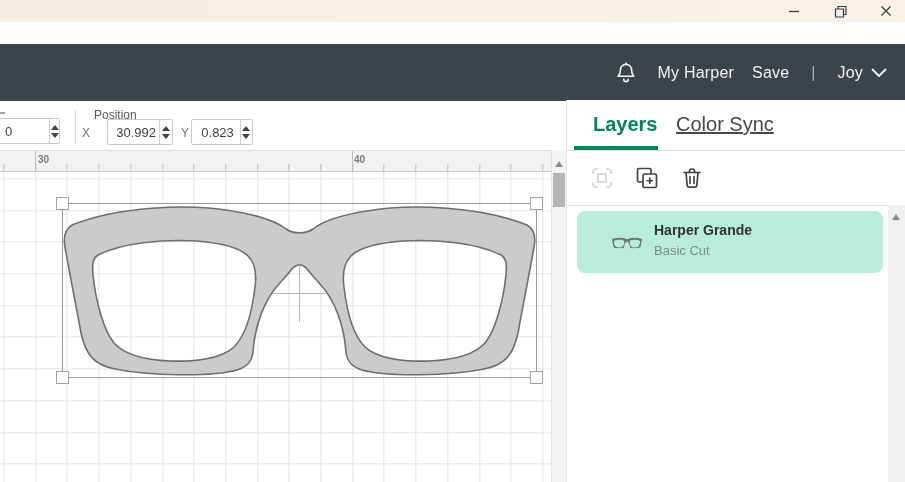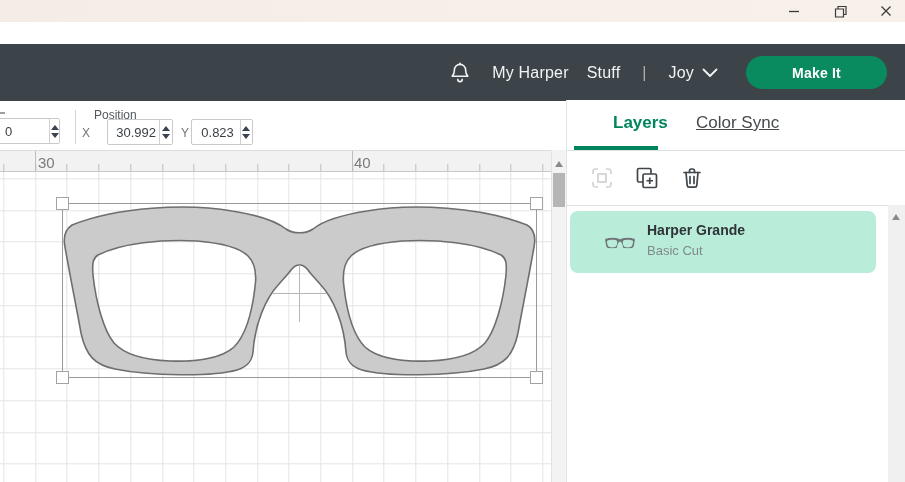--- a/index.html
+++ b/index.html
@@ -52,21 +52,21 @@
   .field-y{left:191px;top:18px;width:60px;}
   .field-y .num{text-align:right;padding-right:6px;}
 
   
   .canvas-col{position:absolute;top:150px;left:0;width:566px;height:332px;}
   .ruler{position:absolute;top:0;left:0;width:551px;height:22px;background:#f2f2f2;
     border-top:1px solid #dcdcdc;border-bottom:1px solid #c9c9c9;box-sizing:border-box;}
   .ruler::after{content:"";position:absolute;left:0;right:0;bottom:0;height:7px;
     background:repeating-linear-gradient(to right,#bdbdbd 0 1px,transparent 1px 31.7px);
     background-position:3.3px 0;}
-  .ruler-num{position:absolute;top:3px;font-size:15px;color:#7a7a7a;}
+  .ruler-num{position:absolute;top:3px;font-size:10px;color:#7a7a7a;font-weight:bold;}
   .ruler-num.n30{left:38px;} .ruler-num.n40{left:354px;}
   .ruler-tick{position:absolute;top:0;bottom:0;width:1px;background:#bdbdbd;}
   .tick30{left:35px;} .tick40{left:352px;}
 
   .canvas{position:absolute;top:22px;left:0;width:551px;height:310px;background:#ffffff;
     background-image:
       repeating-linear-gradient(to right,#e4e4e4 0 1px,transparent 1px 31.7px),
       repeating-linear-gradient(to bottom,#e4e4e4 0 1px,transparent 1px 31.7px);
     background-position:3.3px 0,0 6.3px;}
 
@@ -88,31 +88,31 @@
 
   .canvas-scroll{position:absolute;left:551px;top:0;width:15px;height:332px;background:#f3f3f3;border-left:1px solid #e2e2e2;box-sizing:border-box;}
   .scroll-up{position:absolute;left:3px;top:11px;width:0;height:0;
     border-left:4px solid transparent;border-right:4px solid transparent;border-bottom:6px solid #8a8a8a;cursor:pointer;}
   .scroll-thumb{position:absolute;left:1px;top:23px;width:12px;height:34px;background:#b5b5b5;cursor:pointer;}
 
   
   .panel{position:absolute;top:100px;left:566px;width:339px;height:382px;background:#ffffff;
     border-left:1px solid #e3e3e3;box-sizing:border-box;}
   .tabs{position:absolute;top:0;left:0;right:0;height:50px;border-bottom:1px solid #e0e0e0;}
-  .tab{position:absolute;top:13px;font-size:17px;background:none;border:none;padding:0;cursor:pointer;font-family:inherit;margin-left:20px;}
+  .tab{position:absolute;top:13px;font-size:20px;background:none;border:none;padding:0;cursor:pointer;font-family:inherit;}
   .tab-layers{left:26px;color:var(--tab-active-green,#00855c);font-weight:bold;}
   .tab-colorsync{left:109px;color:#45494c;text-decoration:underline;}
   .tab-underline{position:absolute;left:7px;bottom:0;width:84px;height:4px;background:var(--tab-active-green,#00855c);}
 
   .tools{position:absolute;top:50px;left:0;right:0;height:55px;border-bottom:1px solid #e0e0e0;}
   .tool-btn{position:absolute;top:15px;width:26px;height:26px;background:none;border:none;padding:0;cursor:pointer;display:flex;align-items:center;justify-content:center;}
   .tool-select{left:22px;} .tool-dup{left:67px;} .tool-trash{left:112px;}
 
   .layer-list{position:absolute;top:105px;left:0;right:17px;bottom:0;}
-  .layer-card{position:absolute;left:3px;top:6px;width:306px;height:62px;border-radius:8px;
+  .layer-card{position:absolute;left:10px;top:6px;width:306px;height:62px;border-radius:8px;
     background:var(--layer-selected-bg,#b9ecd9);cursor:pointer;text-align:center;}
   .layer-icon{position:absolute;left:35px;top:26px;width:30px;height:12px;}
   .layer-icon use{fill:#6f7477;stroke:none;}
   .layer-title{position:absolute;left:77px;top:11px;font-size:14px;font-weight:bold;color:#2e3336;}
   .layer-sub{position:absolute;left:77px;top:32px;font-size:13px;color:#80898c;}
 
   .panel-scroll{position:absolute;top:105px;right:0;width:17px;bottom:0;background:#f0f0f0;}
   .panel-scroll .scroll-up{left:4px;top:9px;}
 </style>
 </head>
@@ -193,29 +193,28 @@
 <header class="appbar">
   <div class="appbar-right">
     <button class="bell-btn">
       <svg width="24" height="26" viewBox="0 0 24 26" fill="none">
         <path d="M12 3.2 V4.4" stroke="#f2f3f3" stroke-width="1.6" stroke-linecap="round"></path>
         <path d="M12 4.4 a5.6 5.6 0 0 1 5.6 5.6 c0 3.6 1.1 5.2 2.2 6.2 H4.2 c1.1-1 2.2-2.6 2.2-6.2 A5.6 5.6 0 0 1 12 4.4 Z" stroke="#f2f3f3" stroke-width="1.6" stroke-linejoin="round"></path>
         <path d="M9.8 19.4 a2.2 2.2 0 0 0 4.4 0" stroke="#f2f3f3" stroke-width="1.6" stroke-linecap="round"></path>
       </svg>
     </button>
     <button class="hdr-text">My Harper</button>
-    <button class="hdr-text">Stuff</button>
+    <button class="hdr-text">Save</button>
     <span class="hdr-divider">|</span>
     <button class="account">
       <span class="hdr-text">Joy</span>
       <svg width="16" height="10" viewBox="0 0 16 10" fill="none">
           <path d="M1.5 1.5 L8 8 L14.5 1.5" stroke="#f2f3f3" stroke-width="1.8" stroke-linecap="round" stroke-linejoin="round"></path>
         </svg>
     </button>
-    <button class="make-it">Make It</button>
   </div>
 </header>
 
 <div class="toolbar">
   <div class="label-frag"></div>
   <div class="field field-left">
     <input class="num" readonly="" value="0" style="">
     <span class="stepper">
       <span class="tri-up"></span>
       <span class="tri-dn"></span>

